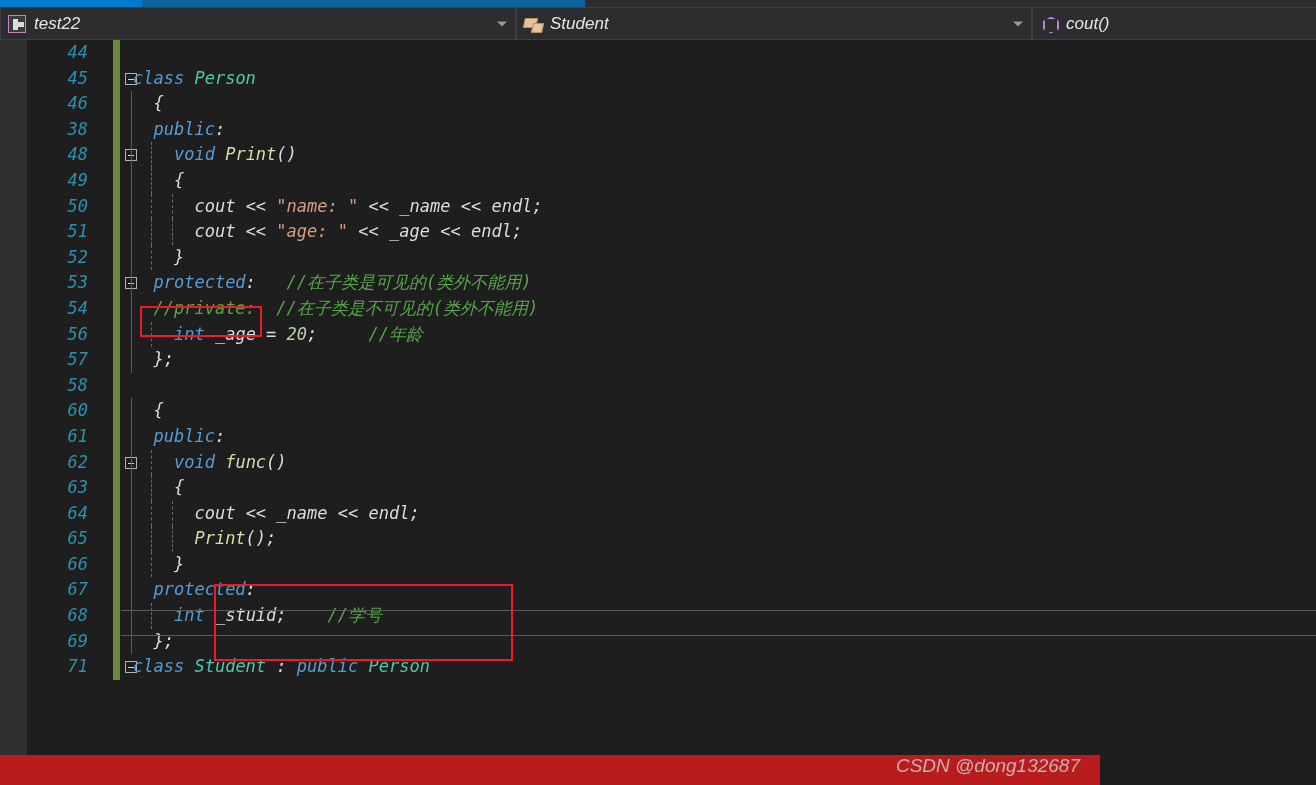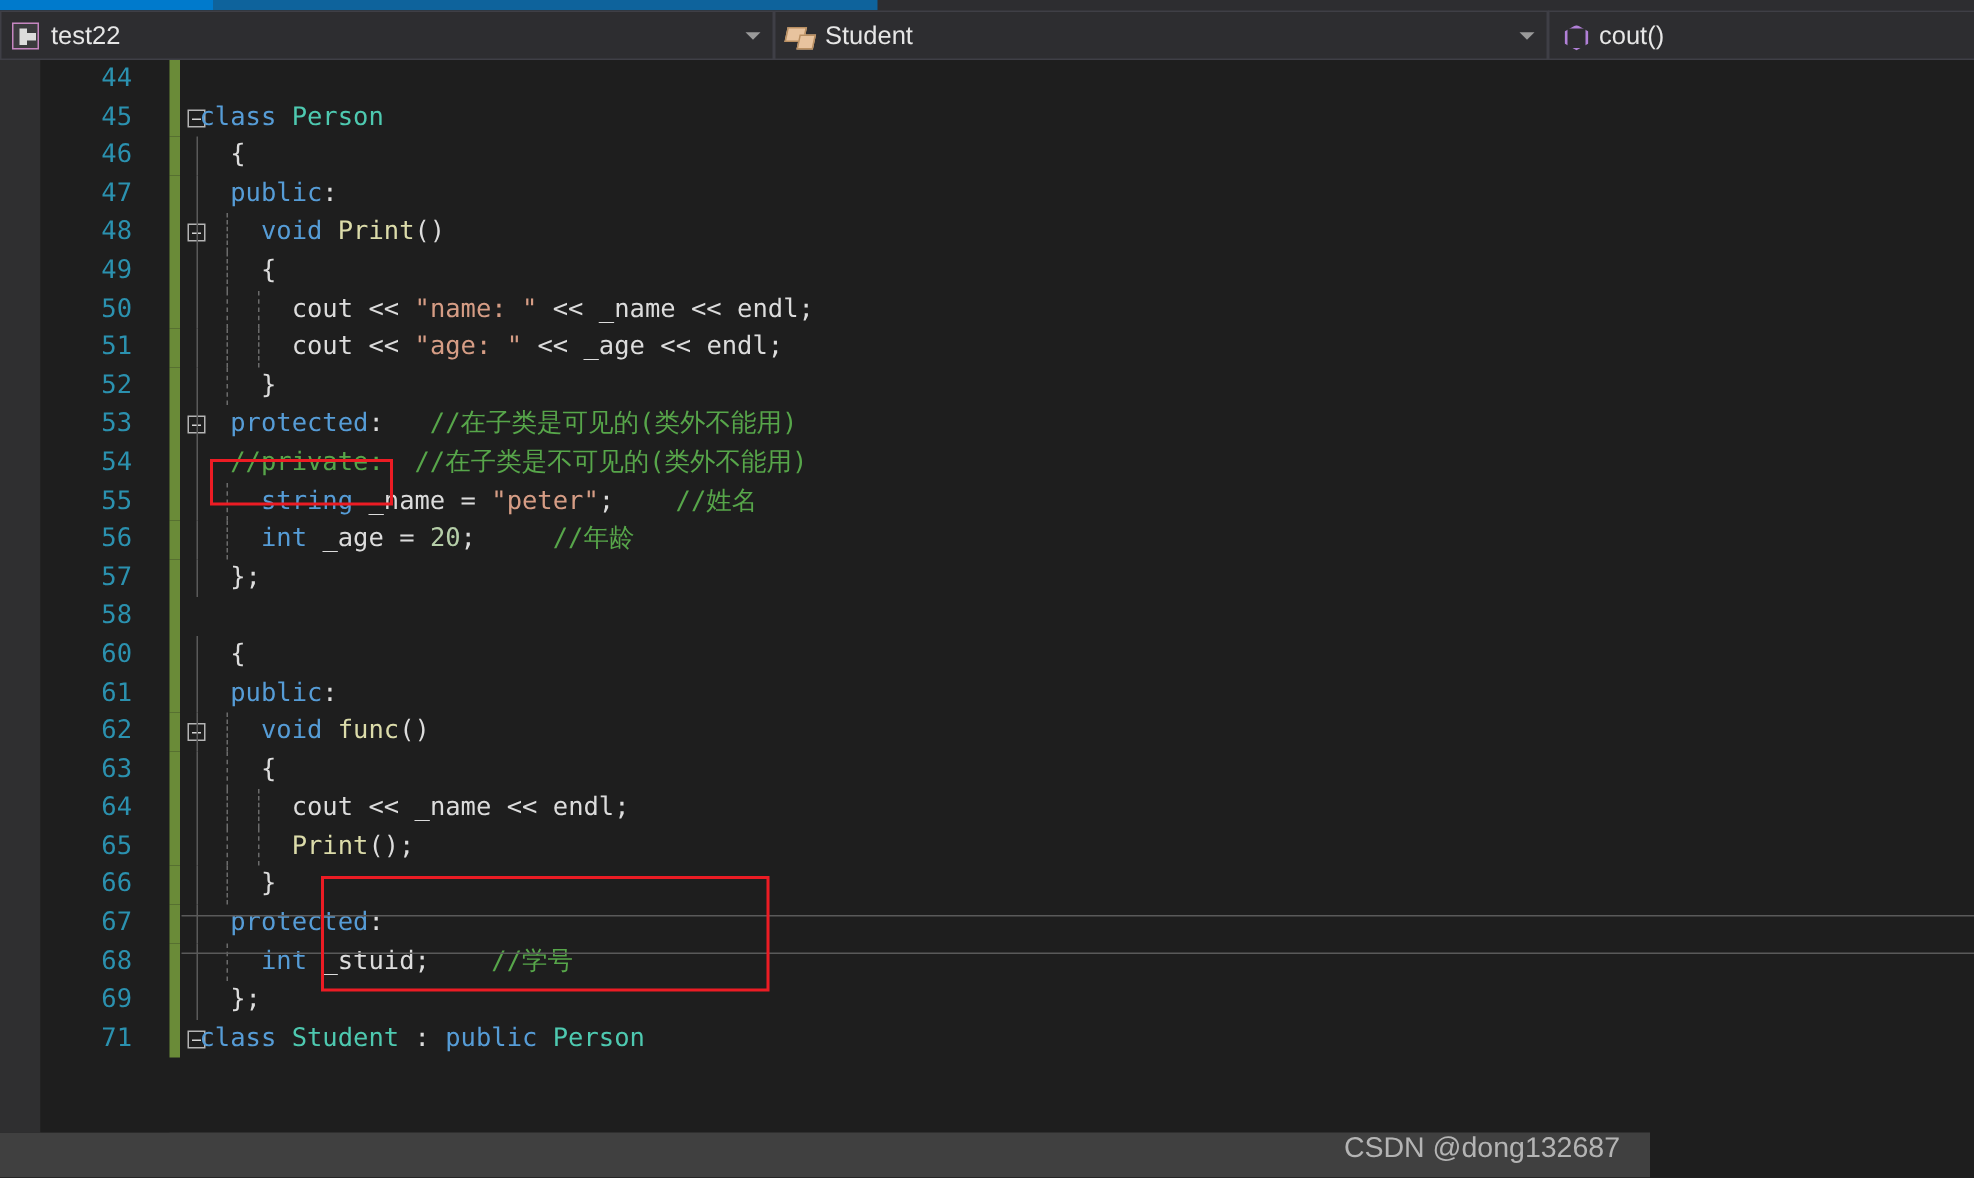--- a/index.html
+++ b/index.html
@@ -2,21 +2,21 @@
 <html><head>
 <meta charset="utf-8">
 <style>
   * { box-sizing: border-box; margin: 0; padding: 0; }
   html, body {
     width: 1316px; height: 785px;
     background: #1e1e1e;
     font-family: "Liberation Sans", sans-serif;
     overflow: hidden;
   }
-  #app { position: relative; width: 1100px; height: 785px; background: #404040; }
+  #app { position: relative; width: 1100px; height: 785px; background: #b91c1c; font-style: italic; }
 
   
   .tabstrip {
     position: absolute; left: 0; top: 0; width: 1316px; height: 7px;
     background: #2d2d30;
   }
   .tab-active {
     position: absolute; left: 0; top: 0; width: 142px; height: 7px;
     background: #007acc;
   }
@@ -236,29 +236,28 @@
   </div>
 
   <div class="editor">
     <div class="left-margin"></div>
     <div class="gutter-bg"></div>
 
     <div class="rows" id="rows">
         <div class="row"><div class="lineno">44</div><div class="changebar"></div><div class="code"></div></div>
         <div class="row"><div class="lineno">45</div><div class="changebar"></div><div class="fold"></div><div class="code"><span class="kw">class</span> <span class="type">Person</span></div></div>
         <div class="row"><div class="lineno">46</div><div class="changebar"></div><div class="vline" style="left: 131px;"></div><div class="code">  {</div></div>
-        <div class="row"><div class="lineno">47</div><div class="changebar"></div><div class="vline" style="left: 131px;"></div><div class="code">  <span class="kw">public</span>:</div></div>
+        <div class="row"><div class="lineno">38</div><div class="changebar"></div><div class="vline" style="left: 131px;"></div><div class="code">  <span class="kw">public</span>:</div></div>
         <div class="row"><div class="lineno">48</div><div class="changebar"></div><div class="fold"></div><div class="vline" style="left: 131px;"></div><div class="vline dashed" style="left: 151.46px;"></div><div class="code">    <span class="kw">void</span> <span class="fn">Print</span>()</div></div>
         <div class="row"><div class="lineno">49</div><div class="changebar"></div><div class="vline" style="left: 131px;"></div><div class="vline dashed" style="left: 151.46px;"></div><div class="code">    {</div></div>
         <div class="row"><div class="lineno">50</div><div class="changebar"></div><div class="vline" style="left: 131px;"></div><div class="vline dashed" style="left: 151.46px;"></div><div class="vline dashed" style="left: 171.92px;"></div><div class="code">      <span class="var">cout</span> <span class="pl">&lt;&lt;</span> <span class="str">"name: "</span> <span class="pl">&lt;&lt;</span> <span class="var">_name</span> <span class="pl">&lt;&lt;</span> <span class="var">endl</span>;</div></div>
         <div class="row"><div class="lineno">51</div><div class="changebar"></div><div class="vline" style="left: 131px;"></div><div class="vline dashed" style="left: 151.46px;"></div><div class="vline dashed" style="left: 171.92px;"></div><div class="code">      <span class="var">cout</span> <span class="pl">&lt;&lt;</span> <span class="str">"age: "</span> <span class="pl">&lt;&lt;</span> <span class="var">_age</span> <span class="pl">&lt;&lt;</span> <span class="var">endl</span>;</div></div>
         <div class="row"><div class="lineno">52</div><div class="changebar"></div><div class="vline" style="left: 131px;"></div><div class="vline dashed" style="left: 151.46px;"></div><div class="code">    }</div></div>
         <div class="row"><div class="lineno">53</div><div class="changebar"></div><div class="fold"></div><div class="vline" style="left: 131px;"></div><div class="code">  <span class="kw">protected</span>:   <span class="cmt">//在子类是可见的(类外不能用)</span></div></div>
         <div class="row"><div class="lineno">54</div><div class="changebar"></div><div class="vline" style="left: 131px;"></div><div class="code">  <span class="cmt">//private:  //在子类是不可见的(类外不能用)</span></div></div>
-        <div class="row"><div class="lineno">55</div><div class="changebar"></div><div class="vline" style="left: 131px;"></div><div class="vline dashed" style="left: 151.46px;"></div><div class="code">    <span class="kw">string</span> <span class="var">_name</span> = <span class="str">"peter"</span>;    <span class="cmt">//姓名</span></div></div>
         <div class="row"><div class="lineno">56</div><div class="changebar"></div><div class="vline" style="left: 131px;"></div><div class="vline dashed" style="left: 151.46px;"></div><div class="code">    <span class="kw">int</span> <span class="var">_age</span> = <span class="num">20</span>;     <span class="cmt">//年龄</span></div></div>
         <div class="row"><div class="lineno">57</div><div class="changebar"></div><div class="vline" style="left: 131px;"></div><div class="code">  };</div></div>
         <div class="row"><div class="lineno">58</div><div class="changebar"></div><div class="code"></div></div>
         <div class="row"><div class="lineno">60</div><div class="changebar"></div><div class="vline" style="left: 131px;"></div><div class="code">  {</div></div>
         <div class="row"><div class="lineno">61</div><div class="changebar"></div><div class="vline" style="left: 131px;"></div><div class="code">  <span class="kw">public</span>:</div></div>
         <div class="row"><div class="lineno">62</div><div class="changebar"></div><div class="fold"></div><div class="vline" style="left: 131px;"></div><div class="vline dashed" style="left: 151.46px;"></div><div class="code">    <span class="kw">void</span> <span class="fn">func</span>()</div></div>
         <div class="row"><div class="lineno">63</div><div class="changebar"></div><div class="vline" style="left: 131px;"></div><div class="vline dashed" style="left: 151.46px;"></div><div class="code">    {</div></div>
         <div class="row"><div class="lineno">64</div><div class="changebar"></div><div class="vline" style="left: 131px;"></div><div class="vline dashed" style="left: 151.46px;"></div><div class="vline dashed" style="left: 171.92px;"></div><div class="code">      <span class="var">cout</span> <span class="pl">&lt;&lt;</span> <span class="var">_name</span> <span class="pl">&lt;&lt;</span> <span class="var">endl</span>;</div></div>
         <div class="row"><div class="lineno">65</div><div class="changebar"></div><div class="vline" style="left: 131px;"></div><div class="vline dashed" style="left: 151.46px;"></div><div class="vline dashed" style="left: 171.92px;"></div><div class="code">      <span class="fn">Print</span>();</div></div>
         <div class="row"><div class="lineno">66</div><div class="changebar"></div><div class="vline" style="left: 131px;"></div><div class="vline dashed" style="left: 151.46px;"></div><div class="code">    }</div></div>

